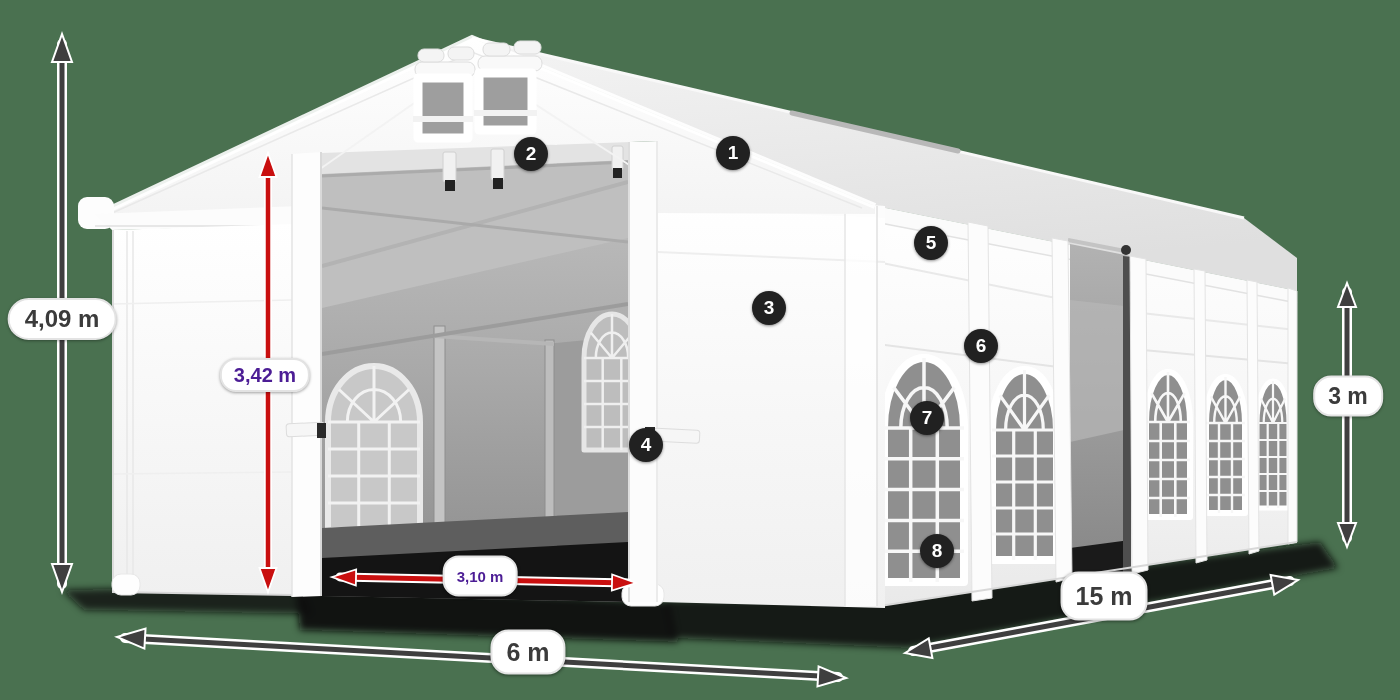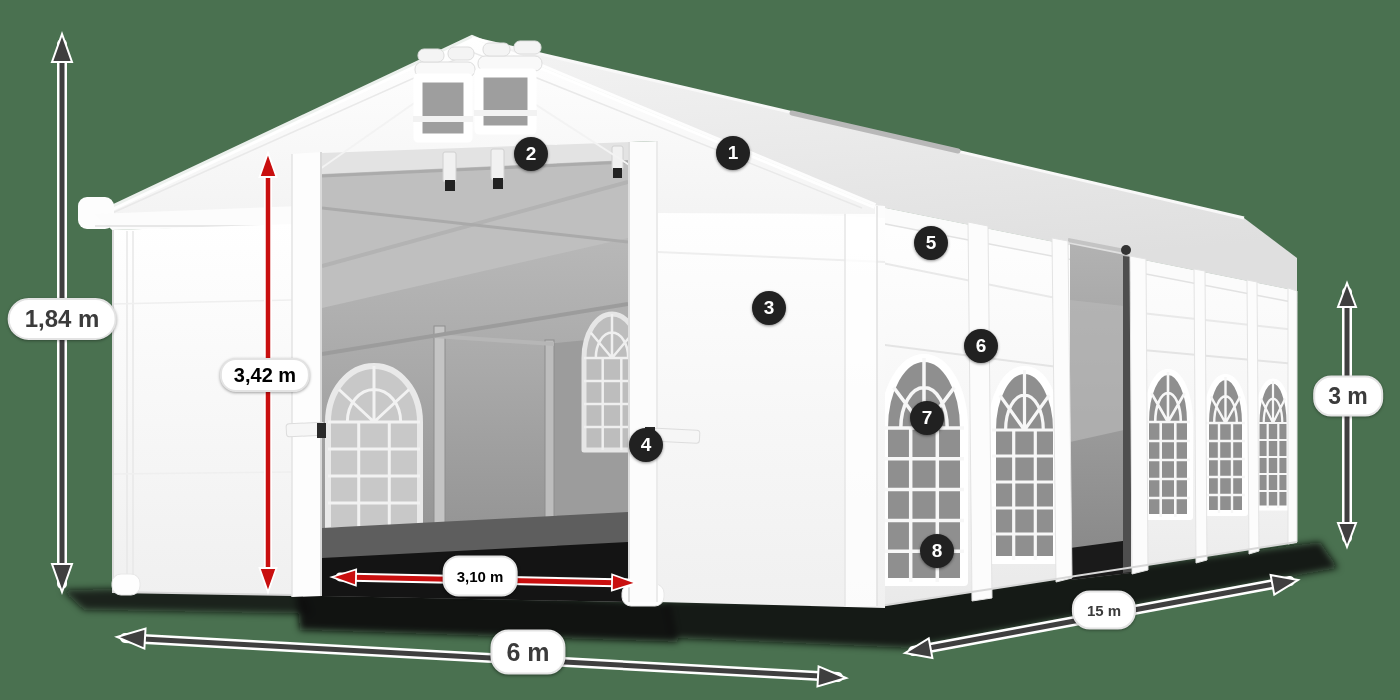--- a/index.html
+++ b/index.html
@@ -4,21 +4,21 @@
 <style>
   html,body{margin:0;padding:0;background:#4a7150;}
   .stage{position:relative;width:1400px;height:700px;overflow:hidden;
          font-family:"Liberation Sans",sans-serif;background:#4a7150;}
   .stage svg{position:absolute;left:0;top:0;}
   .pill{position:absolute;transform:translate(-50%,-50%);background:#ffffff;
         border:2px solid #e3e3e3;border-radius:20px;
         box-shadow:0 1px 3px rgba(0,0,0,.35);font-weight:bold;color:#3b3b3b;
         white-space:nowrap;display:flex;align-items:center;justify-content:center;
         line-height:1;z-index:5;}
-  .pill.red{color:#000000;}
+  .pill.red{color:#4c1d95;}
   .marker{position:absolute;transform:translate(-50%,-50%);width:34px;height:34px;
           border-radius:50%;background:#212121;color:#ffffff;font-weight:bold;
           font-size:19px;display:flex;align-items:center;justify-content:center;
           box-shadow:0 1px 3px rgba(0,0,0,.45);z-index:6;cursor:pointer;}
 </style>
 </head>
 <body style="background: rgb(74, 113, 80);">
 
 <div class="stage" style="background: rgb(74, 113, 80);">
 
@@ -257,25 +257,25 @@
     </g>
     <g>
       <path d="M1347,292 L1347,538" stroke="#ffffff" stroke-width="10" fill="none"></path>
       <path d="M1347,292 L1347,538" stroke="#3f3f3f" stroke-width="5" fill="none"></path>
       <polygon points="1347,283 1338,307 1356,307" fill="#3f3f3f" stroke="#ffffff" stroke-width="2"></polygon>
       <polygon points="1347,547 1338,523 1356,523" fill="#3f3f3f" stroke="#ffffff" stroke-width="2"></polygon>
     </g>
   </g>
 </svg>
 
-<div class="pill" style="left:62px;top:319px;font-size:24px;padding:7px 15px;border-radius:22px;">1,84 m</div>
+<div class="pill" style="left:62px;top:319px;font-size:24px;padding:7px 15px;border-radius:22px;">4,09 m</div>
 <div class="pill red" style="left:265px;top:375px;font-size:20px;padding:5px 12px;border-radius:16px;">3,42 m</div>
 <div class="pill red" style="left:480px;top:576px;font-size:15px;padding:11px 12px;border-radius:16px;">3,10 m</div>
 <div class="pill" style="left:485px;top:652px;font-size:25px;padding:8px 14px;border-radius:18px;margin-left:43px;">6 m</div>
-<div class="pill" style="left:1104px;top:610px;font-size:15px;padding:10px 13px;border-radius:18px;">15 m</div>
+<div class="pill" style="left:1104px;top:596px;font-size:25px;padding:10px 13px;border-radius:18px;">15 m</div>
 <div class="pill" style="left:1348px;top:396px;font-size:23px;padding:7px 13px;border-radius:18px;">3 m</div>
 
 <div class="marker" style="left:733px;top:153px;">1</div>
 <div class="marker" style="left:531px;top:154px;">2</div>
 <div class="marker" style="left:769px;top:308px;">3</div>
 <div class="marker" style="left:646px;top:445px;">4</div>
 <div class="marker" style="left:931px;top:243px;">5</div>
 <div class="marker" style="left:981px;top:346px;">6</div>
 <div class="marker" style="left:927px;top:418px;">7</div>
 <div class="marker" style="left:937px;top:551px;">8</div>

